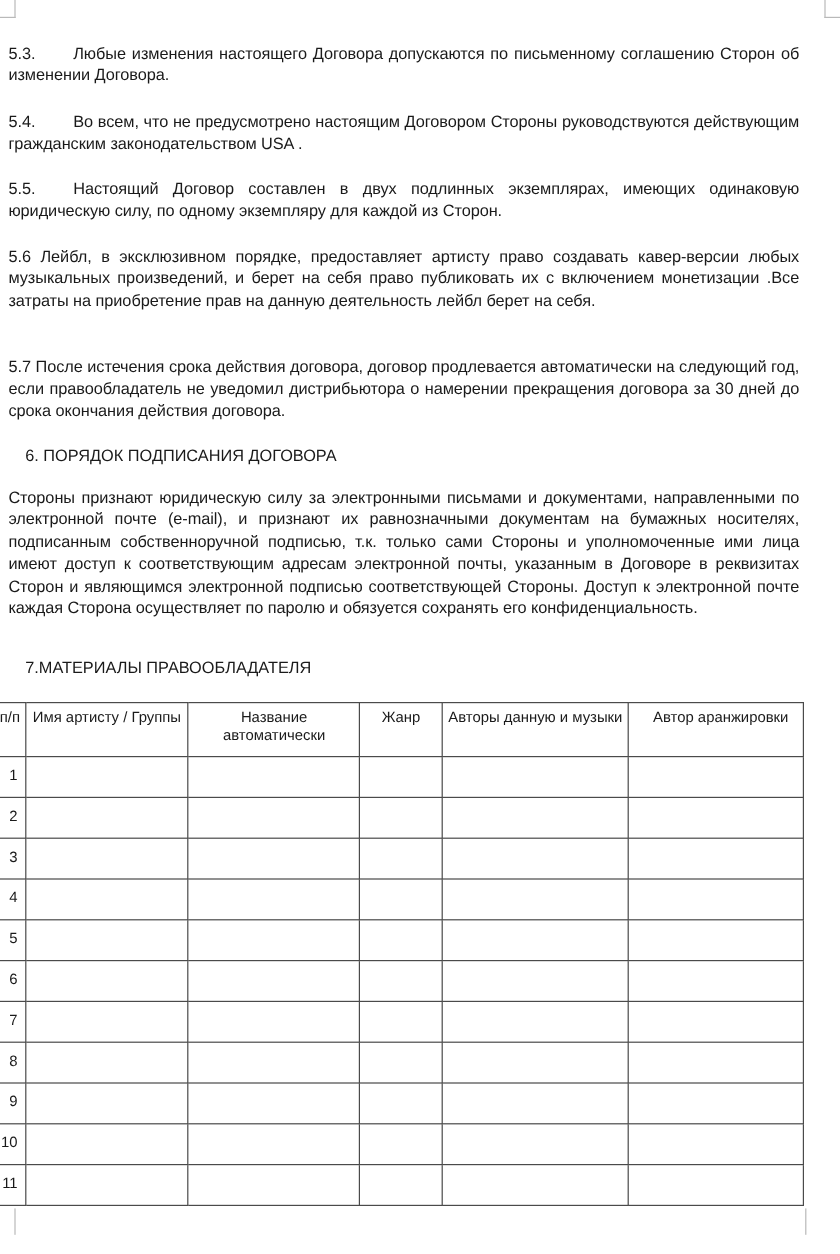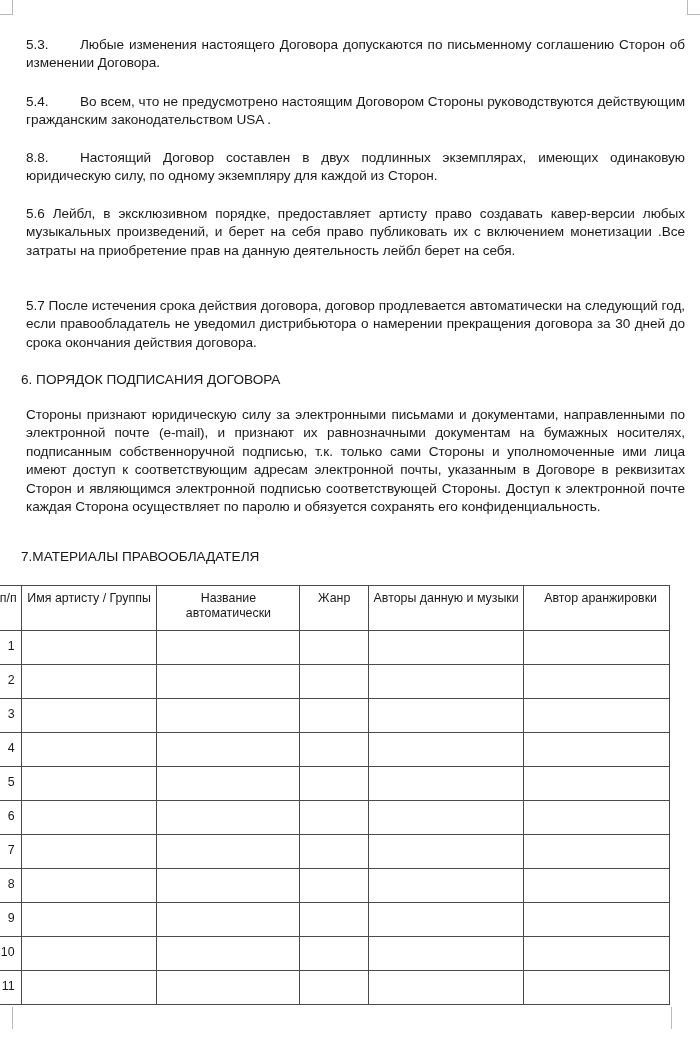--- a/index.html
+++ b/index.html
@@ -7,21 +7,21 @@
     width: 700px; height: 1045px; background: #ffffff; position: relative; overflow: hidden;
     font-family: "Liberation Sans", sans-serif; color: #1a1a1a;
   }
   .corner { position: absolute; border-color: #b9b9b9; border-style: solid; border-width: 0; width: 12px; height: 14px; }
   .corner.tl { left: 0; top: 0; border-right-width: 1px; border-bottom-width: 1px; }
   .corner.tr { right: 0; top: 0; border-left-width: 1px; border-bottom-width: 1px; }
   .corner.bl { left: 12px; top: 1007px; width: 1px; height: 22px; background: #b9b9b9; }
   .corner.br { left: 671px; top: 1007px; width: 1px; height: 22px; background: #b9b9b9; }
 
   .para {
-    position: absolute; left: 26px; width: 659px;
+    position: absolute; left: 7px; width: 659px;
     font-size: 13.6px; line-height: 18.4px; text-align: justify;
     letter-spacing: -0.05px;
   }
   .para .num { display: inline-block; width: 54px; }
   .heading {
     position: absolute; left: 0; width: 684px; 
     font-size: 13.6px; line-height: 18px; padding-left: 21px;
   }
 
   table.materials {
@@ -43,21 +43,21 @@
 
 <div class="corner tl"></div>
 <div class="corner tr"></div>
 <div class="corner bl"></div>
 <div class="corner br"></div>
 
 <div class="para" style="top:36px"><span class="num">5.3.</span><span>Любые изменения настоящего Договора допускаются по письменному соглашению Сторон об изменении Договора.</span></div>
 
 <div class="para" style="top:93px"><span class="num">5.4.</span><span>Во всем, что не предусмотрено настоящим Договором Стороны руководствуются действующим гражданским законодательством USA .</span></div>
 
-<div class="para" style="top:149px"><span class="num">8.8.</span><span>Настоящий Договор составлен в двух подлинных экземплярах, имеющих одинаковую юридическую силу, по одному экземпляру для каждой из Сторон.</span></div>
+<div class="para" style="top:149px"><span class="num">5.5.</span><span>Настоящий Договор составлен в двух подлинных экземплярах, имеющих одинаковую юридическую силу, по одному экземпляру для каждой из Сторон.</span></div>
 
 <div class="para" style="top:205px"><span>5.6 Лейбл, в эксклюзивном порядке, предоставляет артисту право создавать кавер-версии любых музыкальных произведений, и берет на себя право публиковать их с включением  монетизации .Все затраты на приобретение прав на данную деятельность лейбл берет на себя.</span></div>
 
 <div class="para" style="top:297px"><span>5.7 После истечения срока действия договора, договор продлевается автоматически на следующий год, если правообладатель не уведомил дистрибьютора о намерении прекращения договора за 30 дней до срока окончания действия договора.</span></div>
 
 <div class="heading" style="top:371px">6. ПОРЯДОК ПОДПИСАНИЯ ДОГОВОРА</div>
 
 <div class="para" style="top:406px"><span>Стороны признают юридическую силу за электронными письмами и документами, направленными по электронной почте (e-mail), и признают их равнозначными документам на бумажных носителях, подписанным собственноручной подписью, т.к. только сами Стороны и уполномоченные ими лица имеют доступ к соответствующим адресам электронной почты, указанным в Договоре в реквизитах Сторон и являющимся электронной подписью соответствующей Стороны.  Доступ к электронной почте каждая Сторона осуществляет по паролю и обязуется сохранять его конфиденциальность.</span></div>
 
 <div class="heading" style="top:548px">7.МАТЕРИАЛЫ ПРАВООБЛАДАТЕЛЯ</div>

